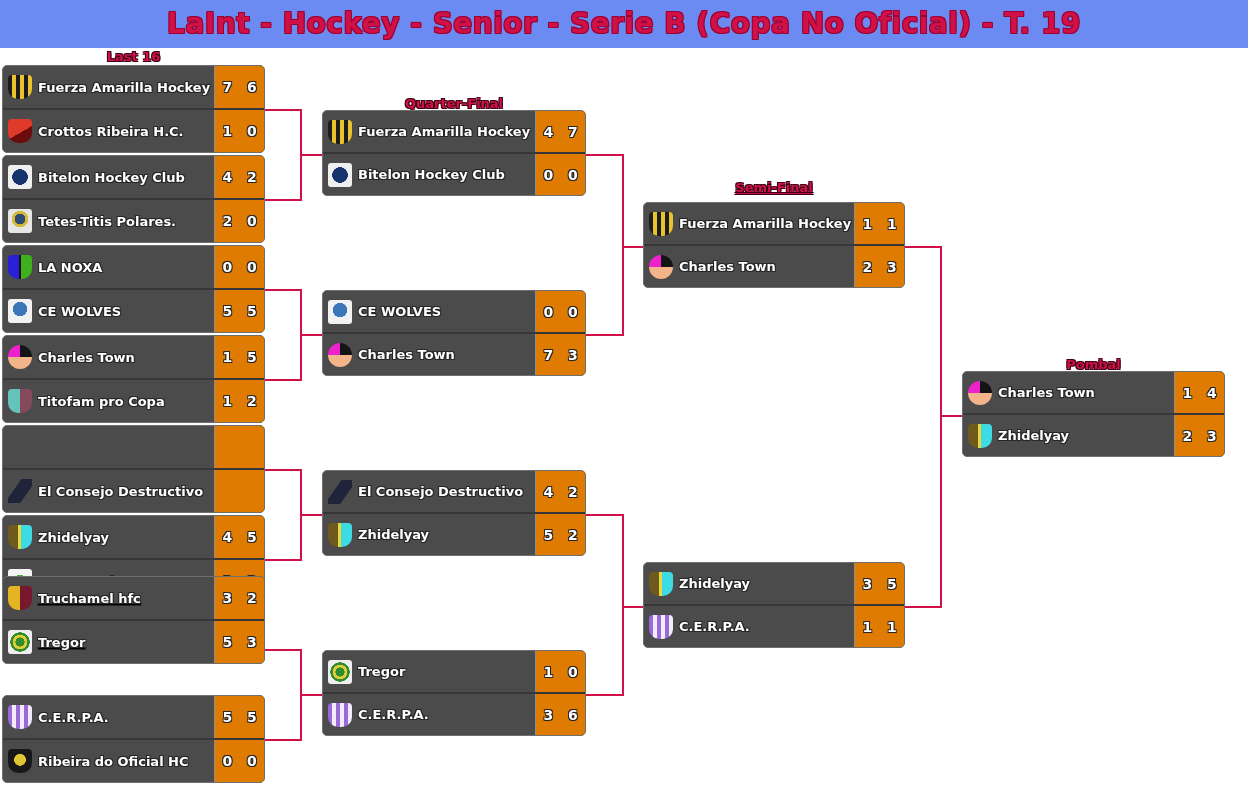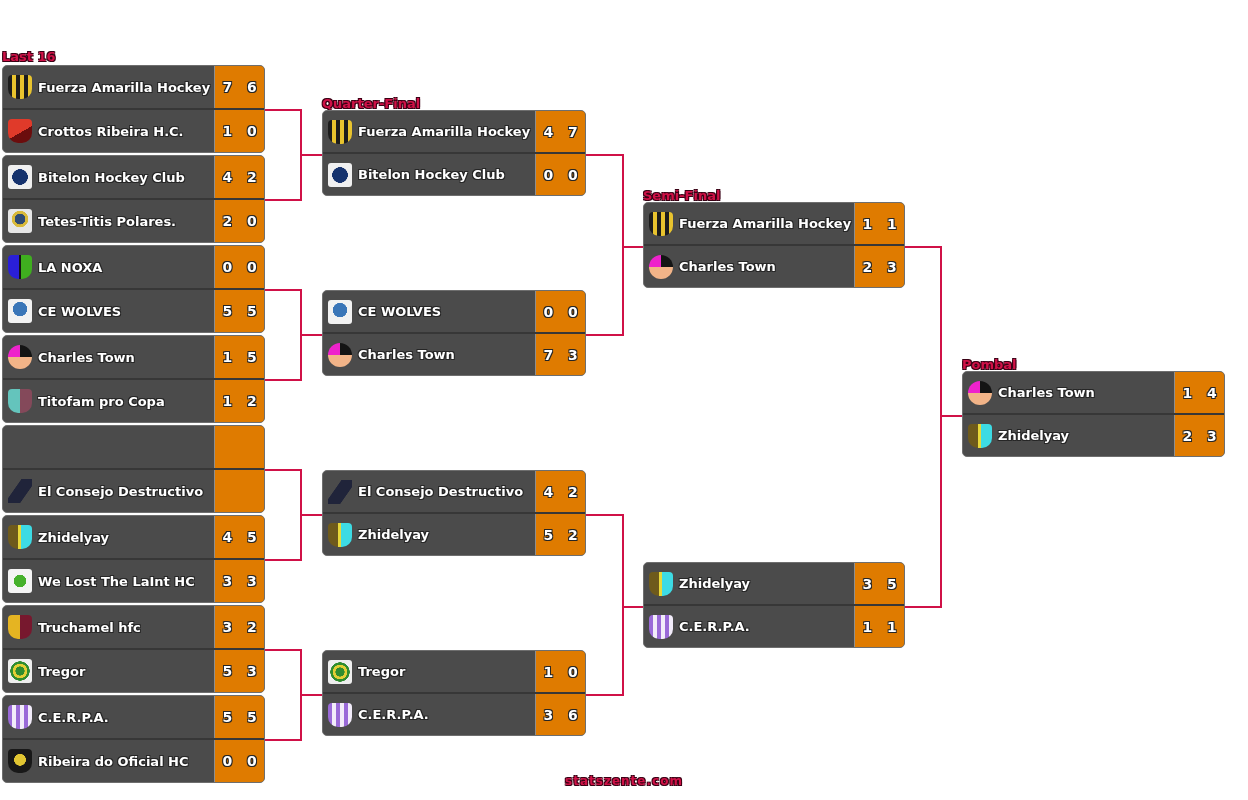--- a/index.html
+++ b/index.html
@@ -6,21 +6,21 @@
   body{background:#ffffff;font-family:"DejaVu Sans","Liberation Sans",sans-serif;}
   #page{position:relative;width:1248px;height:800px;background:#ffffff;overflow:hidden;}
 
   
   #titlebar{position:absolute;left:0;top:0;width:1248px;height:48px;background:#6b8bf3;}
   #titlebar .t{display:block;width:100%;line-height:48px;text-align:center;font-size:28px;font-weight:bold;
     color:#d01147;letter-spacing:.5px;
     text-shadow:1px 1px 0 #9c0030,-1px 1px 0 #9c0030,1px -1px 0 #9c0030,-1px -1px 0 #9c0030;}
 
   
-  .round-label{position:absolute;font-size:13px;font-weight:bold;color:#d01147;
+  .round-label{position:absolute;text-align:center;font-size:13px;font-weight:bold;color:#d01147;
     text-shadow:1px 1px 0 #3a0014,-1px 1px 0 #3a0014,1px -1px 0 #3a0014,-1px -1px 0 #3a0014;}
 
   
   .match{position:absolute;background:#4b4b4b;border:1px solid #6e6e6e;border-radius:5px;overflow:hidden;box-sizing:border-box;}
   .col-l16{left:2px;width:263px;height:88px;}
   .col-qf{left:322px;width:264px;height:86px;}
   .col-sf{left:643px;width:262px;height:86px;}
   .col-f{left:962px;width:263px;height:86px;}
   .row{position:relative;height:41px;display:flex;align-items:center;}
   .col-l16 .row{height:42px;}
@@ -41,24 +41,27 @@
   
   #footer{position:absolute;left:0;right:0;top:774px;text-align:center;font-size:12px;font-weight:bold;
     color:#d01147;letter-spacing:1px;
     text-shadow:1px 1px 0 #3a0014,-1px 1px 0 #3a0014,1px -1px 0 #3a0014,-1px -1px 0 #3a0014;}
 </style>
 </head>
 <body>
 
 <div id="page">
 
+  <div id="titlebar">
+    <span class="t">LaInt - Hockey - Senior - Serie B (Copa No Oficial) - T. 19</span>
+  </div>
 
   <div class="round-label" style="left:2px;top:49px;width:263px;">Last 16</div>
   <div class="round-label" style="left:322px;top:96px;width:264px;">Quarter-Final</div>
-  <div class="round-label" style="left:643px;top:188px;width:262px;">Semi-Final</div>
+  <div class="round-label" style="left:643px;top:180px;width:262px;text-decoration:underline;">Semi-Final</div>
   <div class="round-label" style="left:962px;top:357px;width:263px;">Pombal</div>
 
   <div class="match col-l16" style="top:65px;">
     <div class="row">
       <span class="logo" style="background:repeating-linear-gradient(90deg,#1c1c1c 0 4px,#e8c32e 4px 8px);border-radius:4px 4px 10px 10px"></span>
       <span class="tname">Fuerza Amarilla Hockey</span>
       <span class="scorebox">
           <span class="s">7</span>
           <span class="s">6</span>
         </span>
@@ -161,21 +164,21 @@
     <div class="row">
       <span class="logo" style="background:radial-gradient(circle at 50% 50%,#46b12c 36%,#f4f4f4 38%);border-radius:3px"></span>
       <span class="tname">We Lost The LaInt HC</span>
       <span class="scorebox">
           <span class="s">3</span>
           <span class="s">3</span>
         </span>
     </div>
   </div>
 
-  <div class="match col-l16" style="top:605px;">
+  <div class="match col-l16" style="top:576px;text-decoration:underline;">
     <div class="row">
       <span class="logo" style="background:linear-gradient(90deg,#e5b422 50%,#77182e 50%);border-radius:4px 4px 10px 10px"></span>
       <span class="tname">Truchamel hfc</span>
       <span class="scorebox">
           <span class="s">3</span>
           <span class="s">2</span>
         </span>
     </div>
     <div class="row">
       <span class="logo" style="background:radial-gradient(circle at 50% 50%,#2f8d2f 26%,#e3cf35 28% 42%,#2f8d2f 44% 56%,#efefef 58%);border-radius:3px"></span>
@@ -361,15 +364,14 @@
   <div class="hline" style="left:586px;top:694px;width:36px;"></div>
   <div class="vline" style="left:622px;top:154px;height:182px;"></div>
   <div class="vline" style="left:622px;top:514px;height:182px;"></div>
   <div class="hline" style="left:622px;top:246px;width:21px;"></div>
   <div class="hline" style="left:622px;top:606px;width:21px;"></div>
   <div class="hline" style="left:905px;top:246px;width:35px;"></div>
   <div class="hline" style="left:905px;top:606px;width:35px;"></div>
   <div class="vline" style="left:940px;top:246px;height:362px;"></div>
   <div class="hline" style="left:940px;top:415px;width:22px;"></div>
 
-  <div id="footer">statszente.com</div>
 
 </div>
 
 </body></html>

